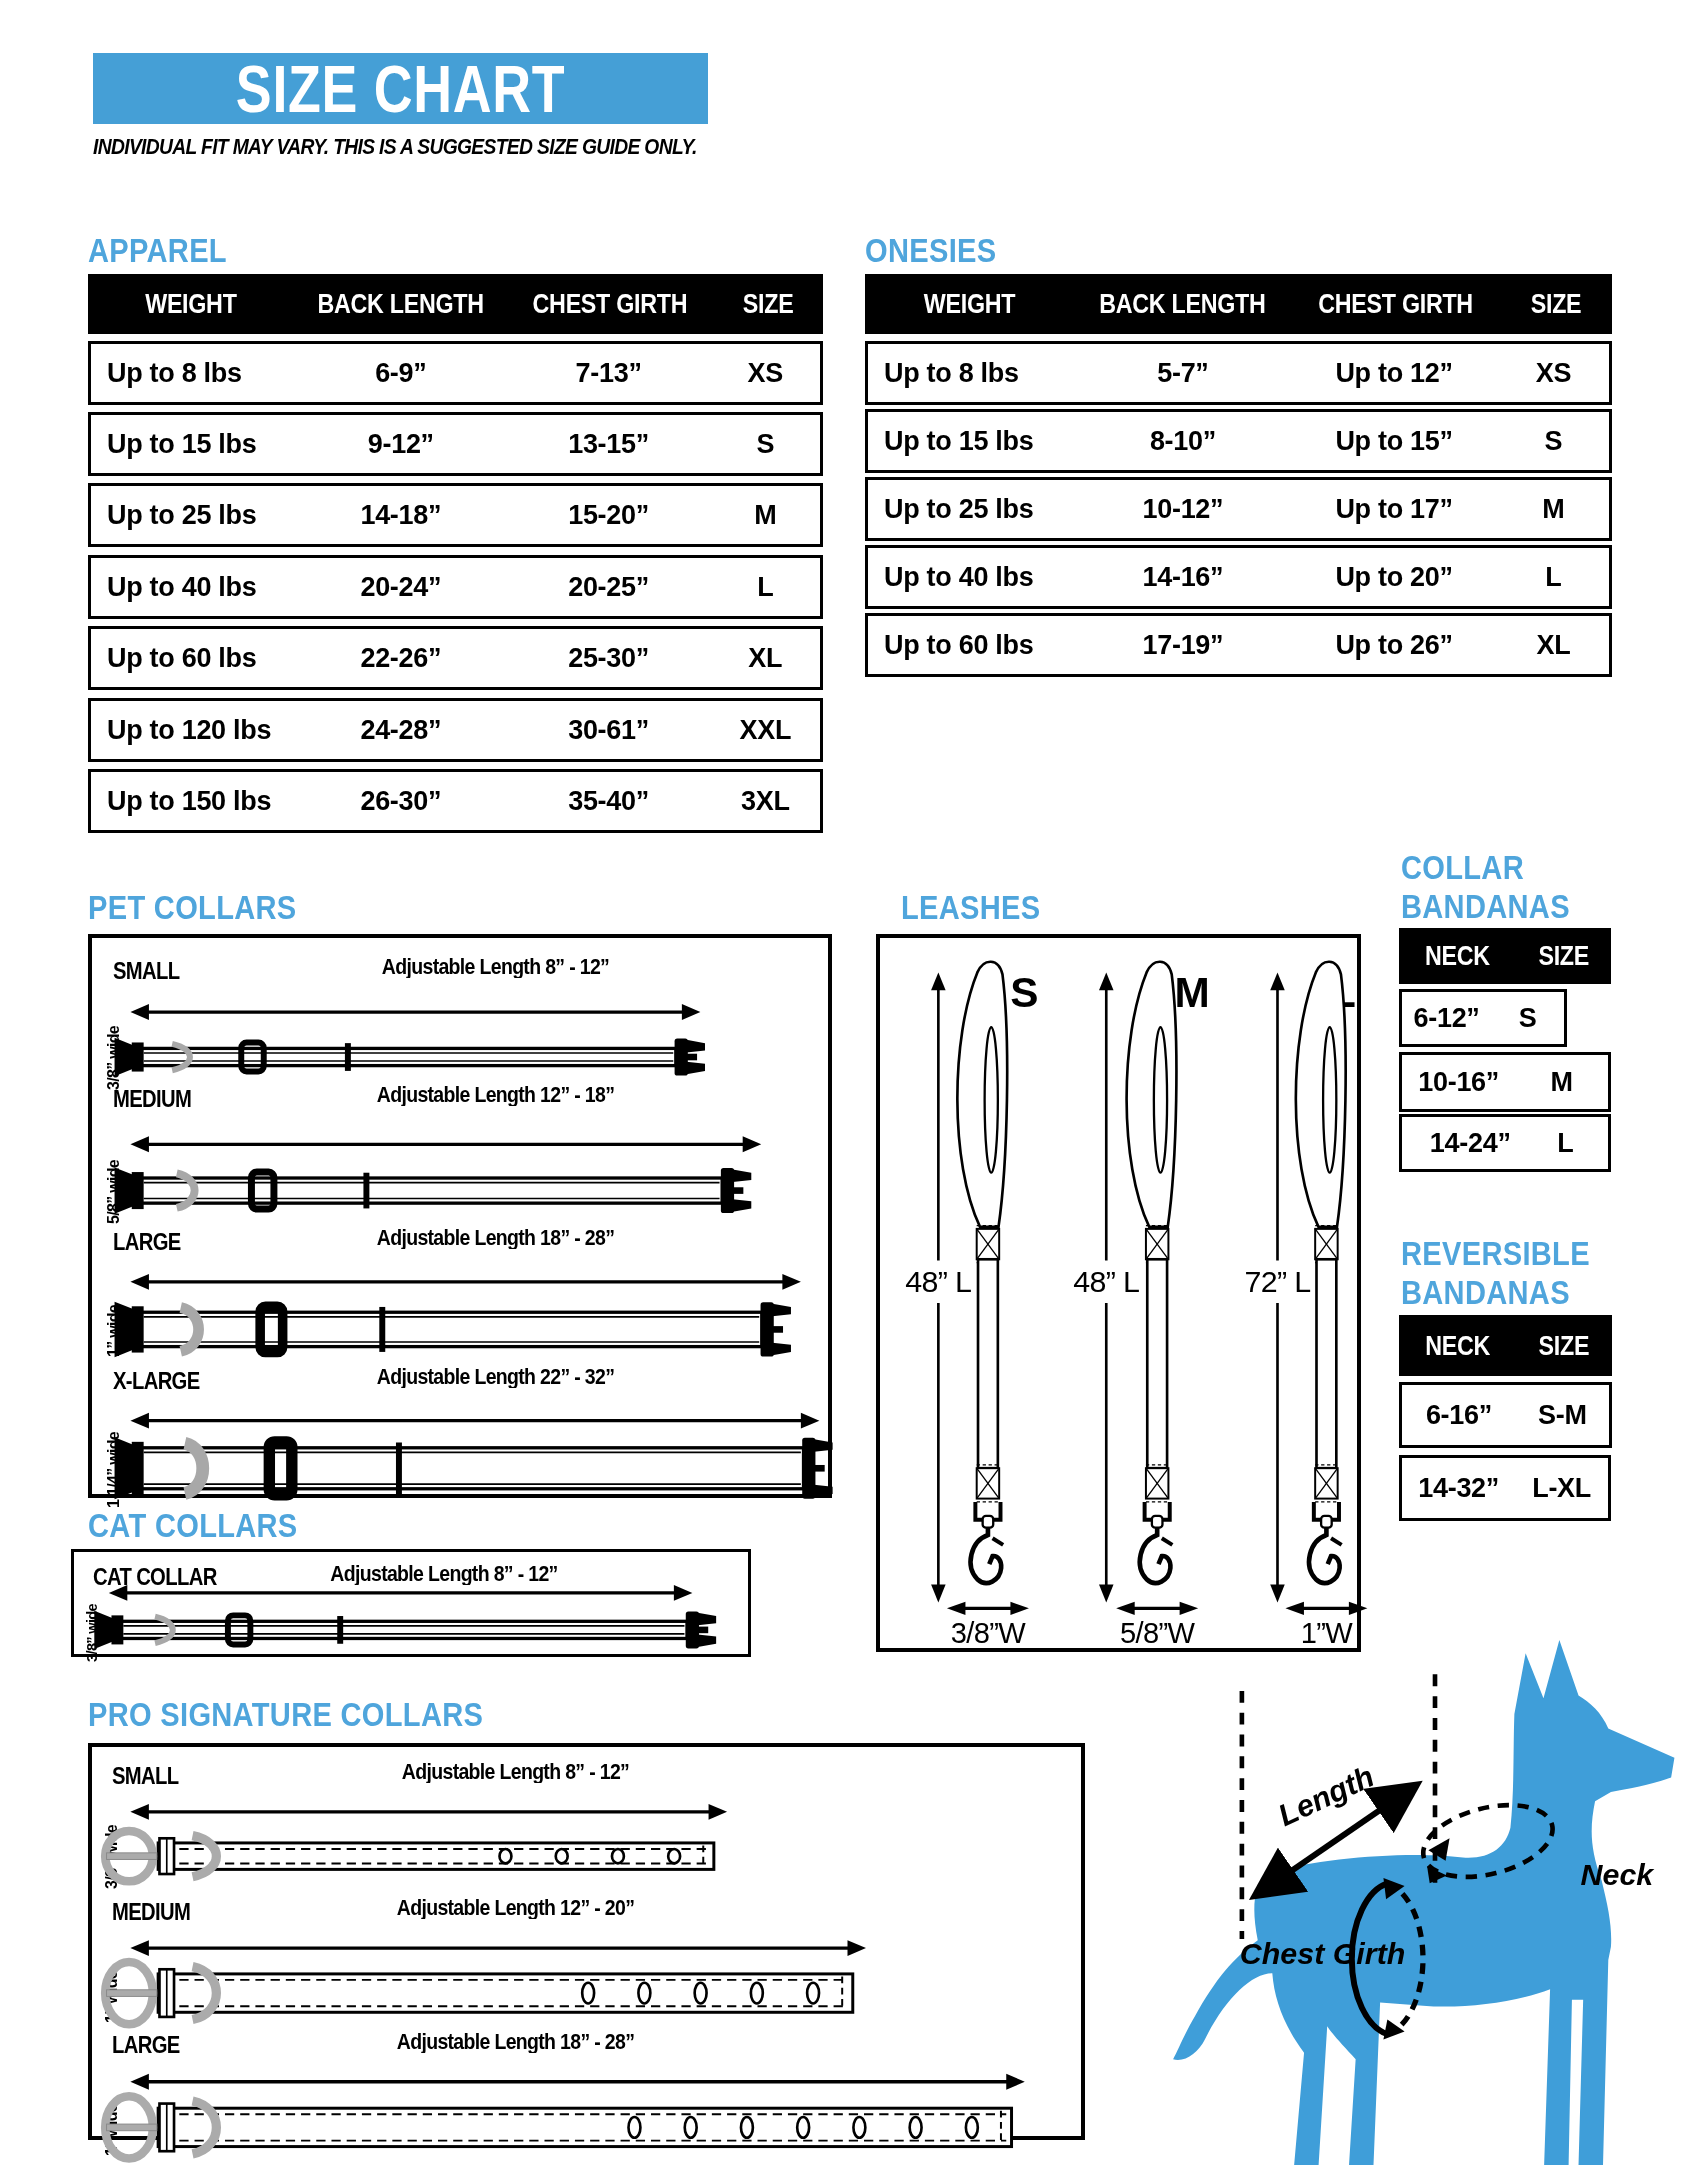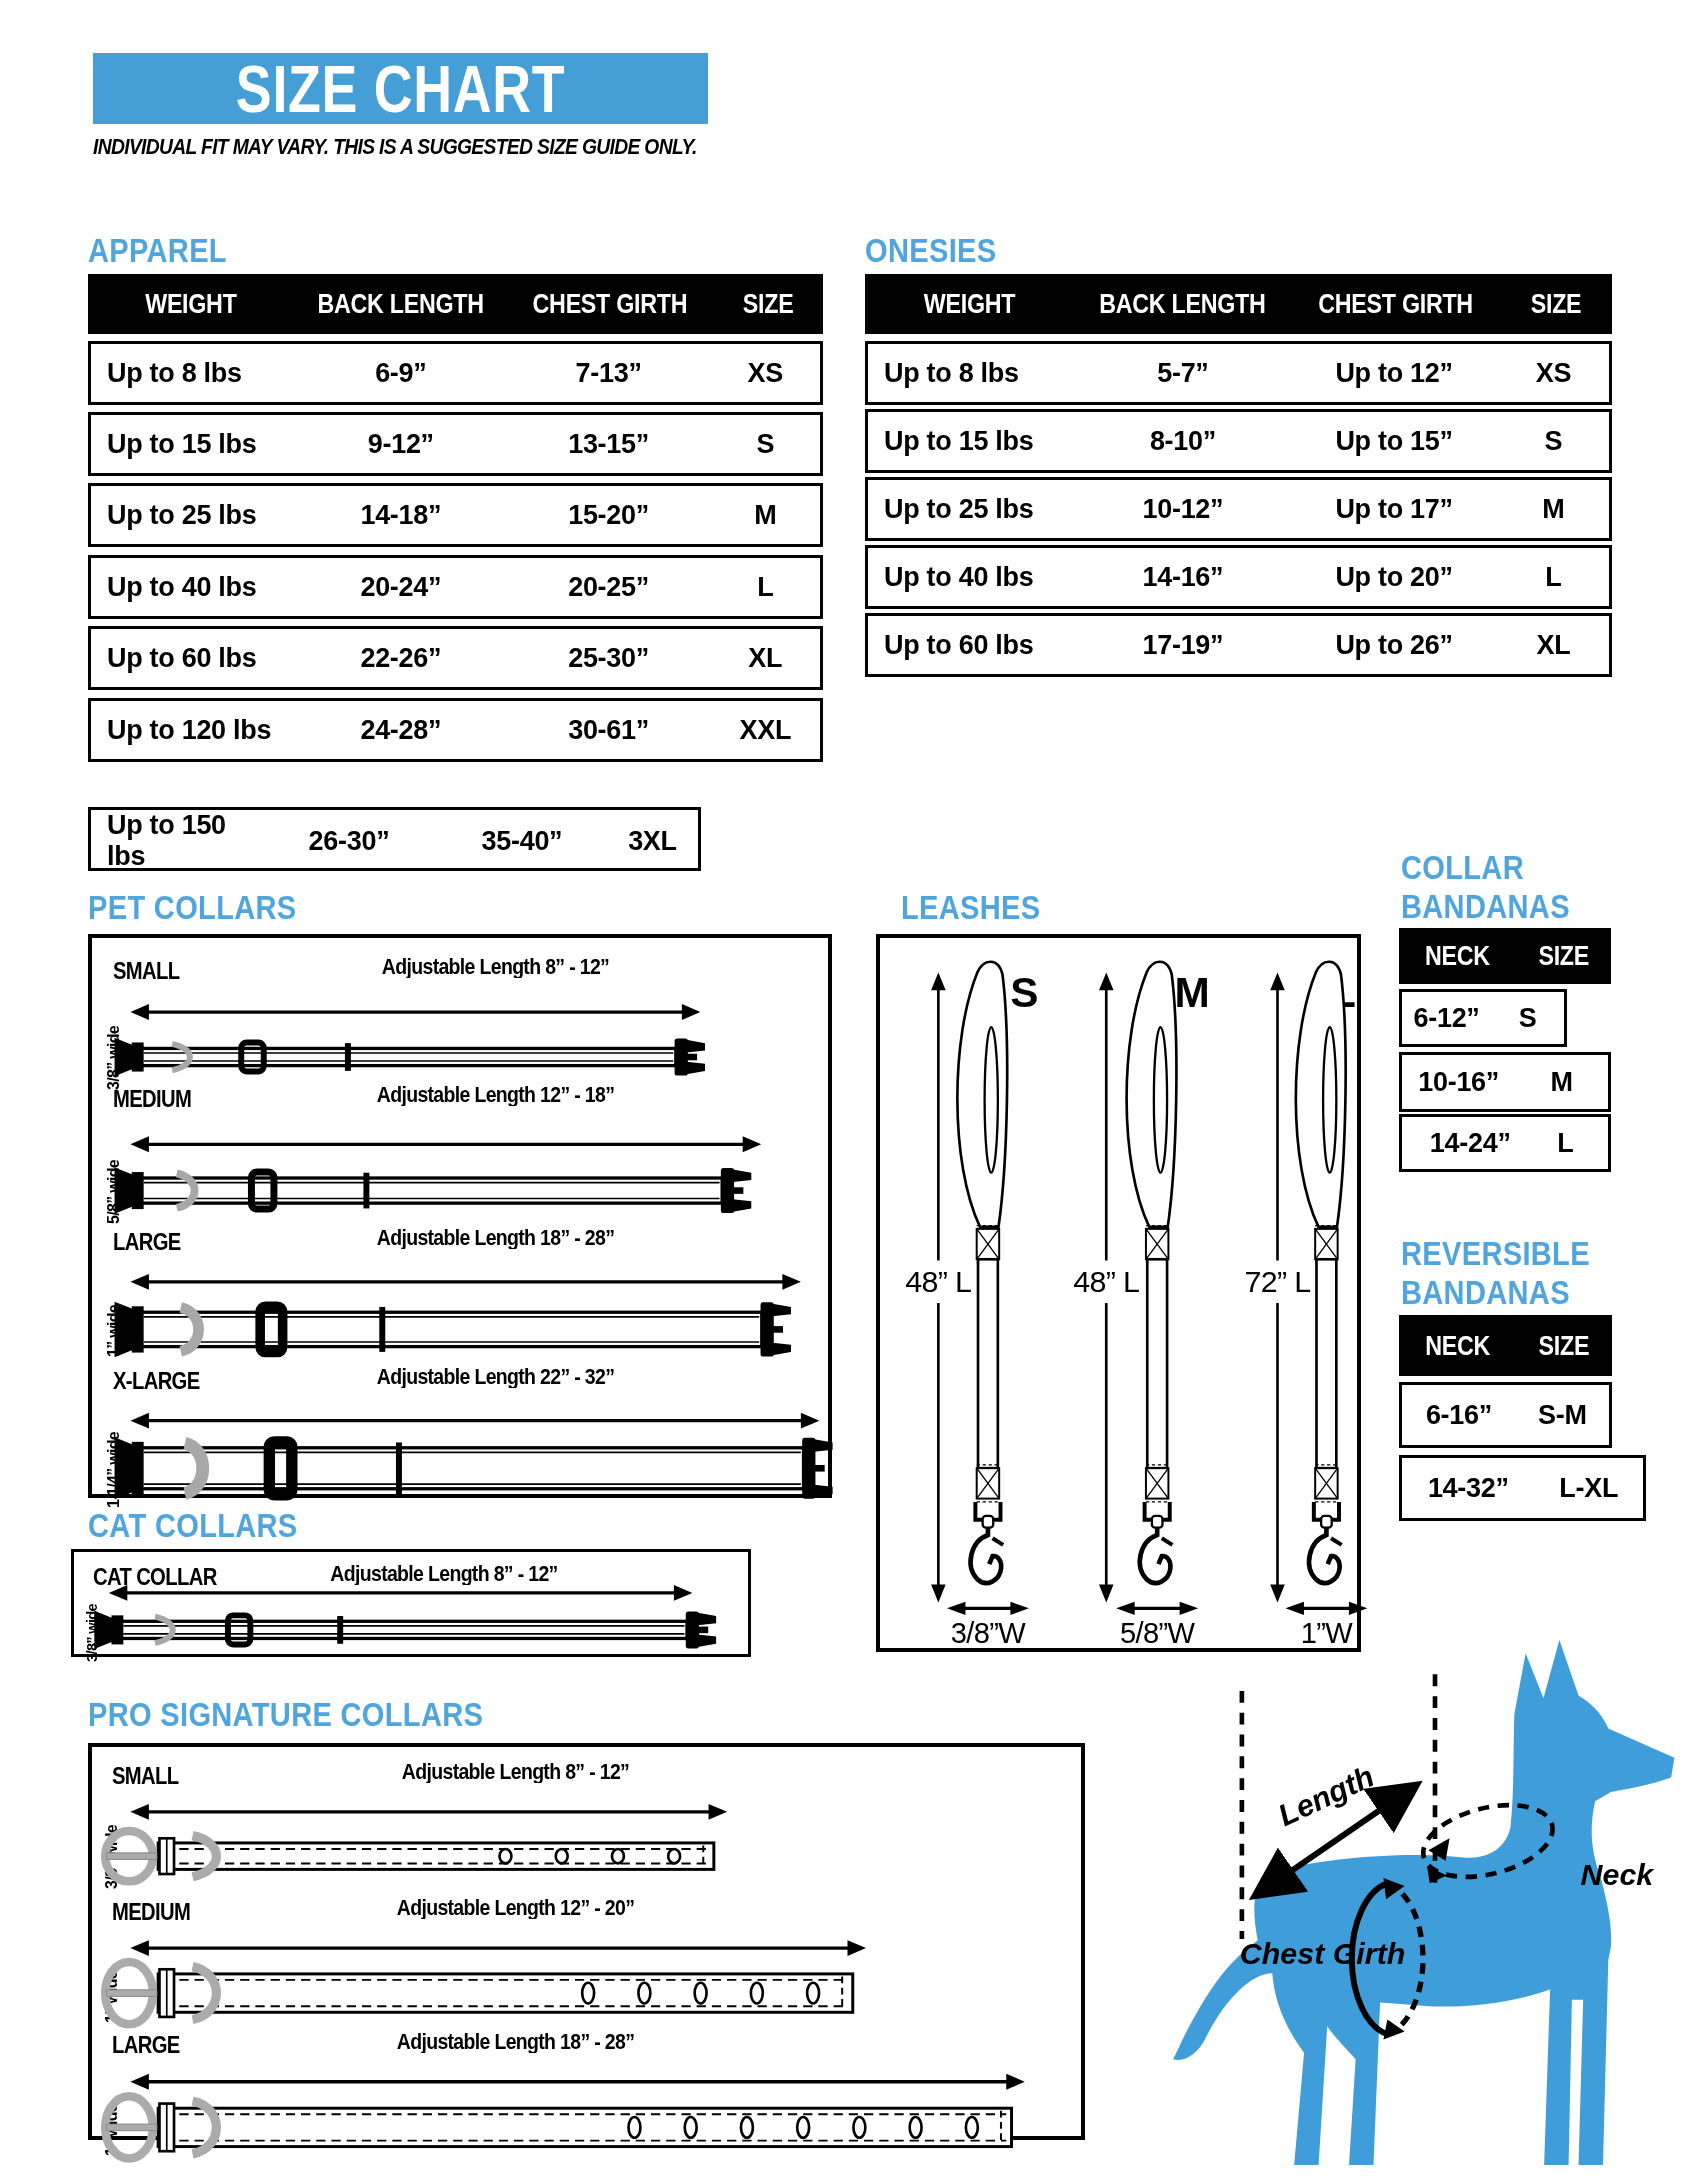--- a/index.html
+++ b/index.html
@@ -79,21 +79,21 @@
   <div>22-26”</div>
   <div>25-30”</div>
   <div>XL</div>
 </div>
 <div class="abs tbl-row cols4" style="left:88px;top:698px;width:735px;height:64px;">
   <div class="cell-left">Up to 120 lbs</div>
   <div>24-28”</div>
   <div>30-61”</div>
   <div>XXL</div>
 </div>
-<div class="abs tbl-row cols4" style="left:88px;top:769px;width:613px;height:64px;margin-top:38px;">
+<div class="abs tbl-row cols4" style="left:88px;top:769px;width:735px;height:64px;">
   <div class="cell-left">Up to 150 lbs</div>
   <div>26-30”</div>
   <div>35-40”</div>
   <div>3XL</div>
 </div>
 
 <div class="abs h-blue" style="left:865px;top:233px;">ONESIES</div>
 <div class="abs tbl-head cols4" style="left:865px;top:274px;width:747px;height:60px;">
   <div>WEIGHT</div>
   <div>BACK LENGTH</div>
@@ -345,21 +345,21 @@
   <div>BANDANAS</div>
 </div>
 <div class="abs tbl-head cols2" style="left:1399px;top:1315px;width:213px;height:61px;">
   <div>NECK</div>
   <div>SIZE</div>
 </div>
 <div class="abs tbl-row cols2" style="left:1399px;top:1382px;width:213px;height:66px;">
   <div>6-16”</div>
   <div>S-M</div>
 </div>
-<div class="abs tbl-row cols2" style="left:1399px;top:1455px;width:247px;height:66px;">
+<div class="abs tbl-row cols2" style="left:1399px;top:1455px;width:212px;height:66px;">
   <div>14-32”</div>
   <div>L-XL</div>
 </div>
 
 <div class="abs h-blue" style="left:88px;top:1508px;">CAT COLLARS</div>
 <div class="abs frame5" style="left:71px;top:1549px;width:680px;height:108px;">
   <div class="abs row-label" style="left:18.5px;top:10.6px;">CAT COLLAR</div>
   <div class="abs len-label" style="left:218px;top:9.3px;width:304px;">Adjustable Length 8” - 12”</div>
   <div class="abs w-label" style="left:-22.5px;top:73px;width:79px;text-align:center;font-size:14.6px;">3/8” wide</div>
   <svg style="left:0;top:0;width:673px;height:101px;" width="673" height="101" viewBox="0 0 1018 153">

